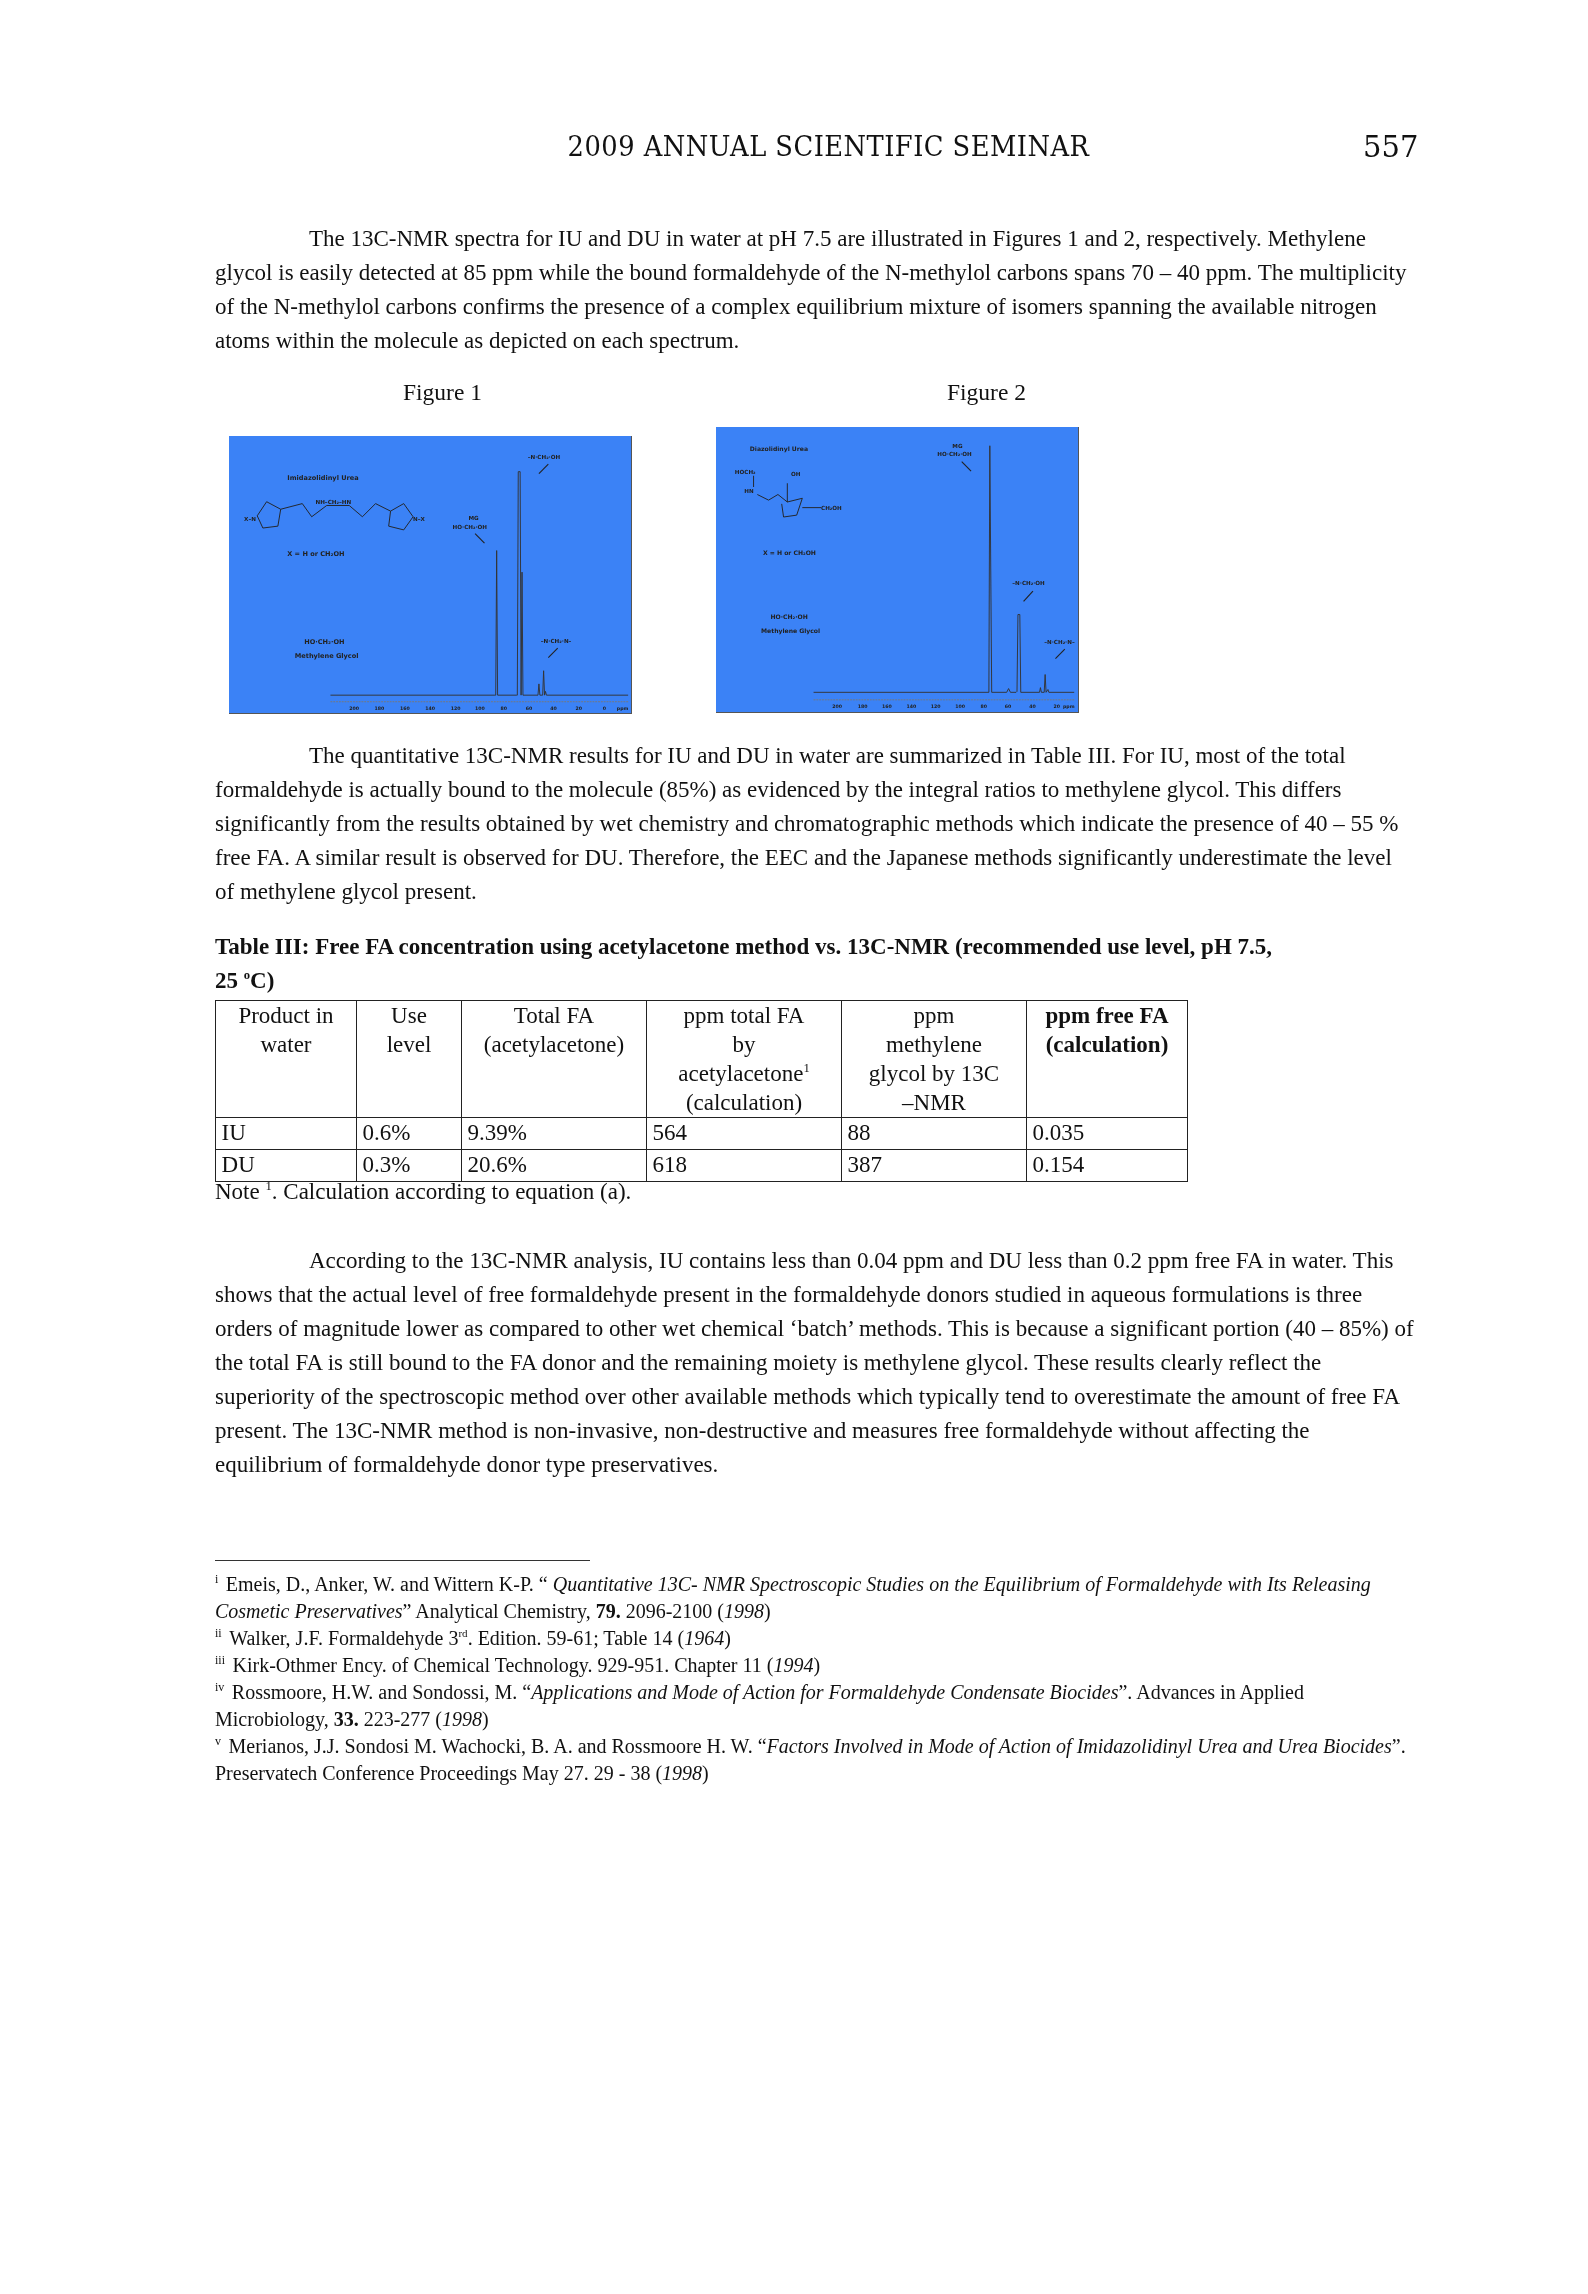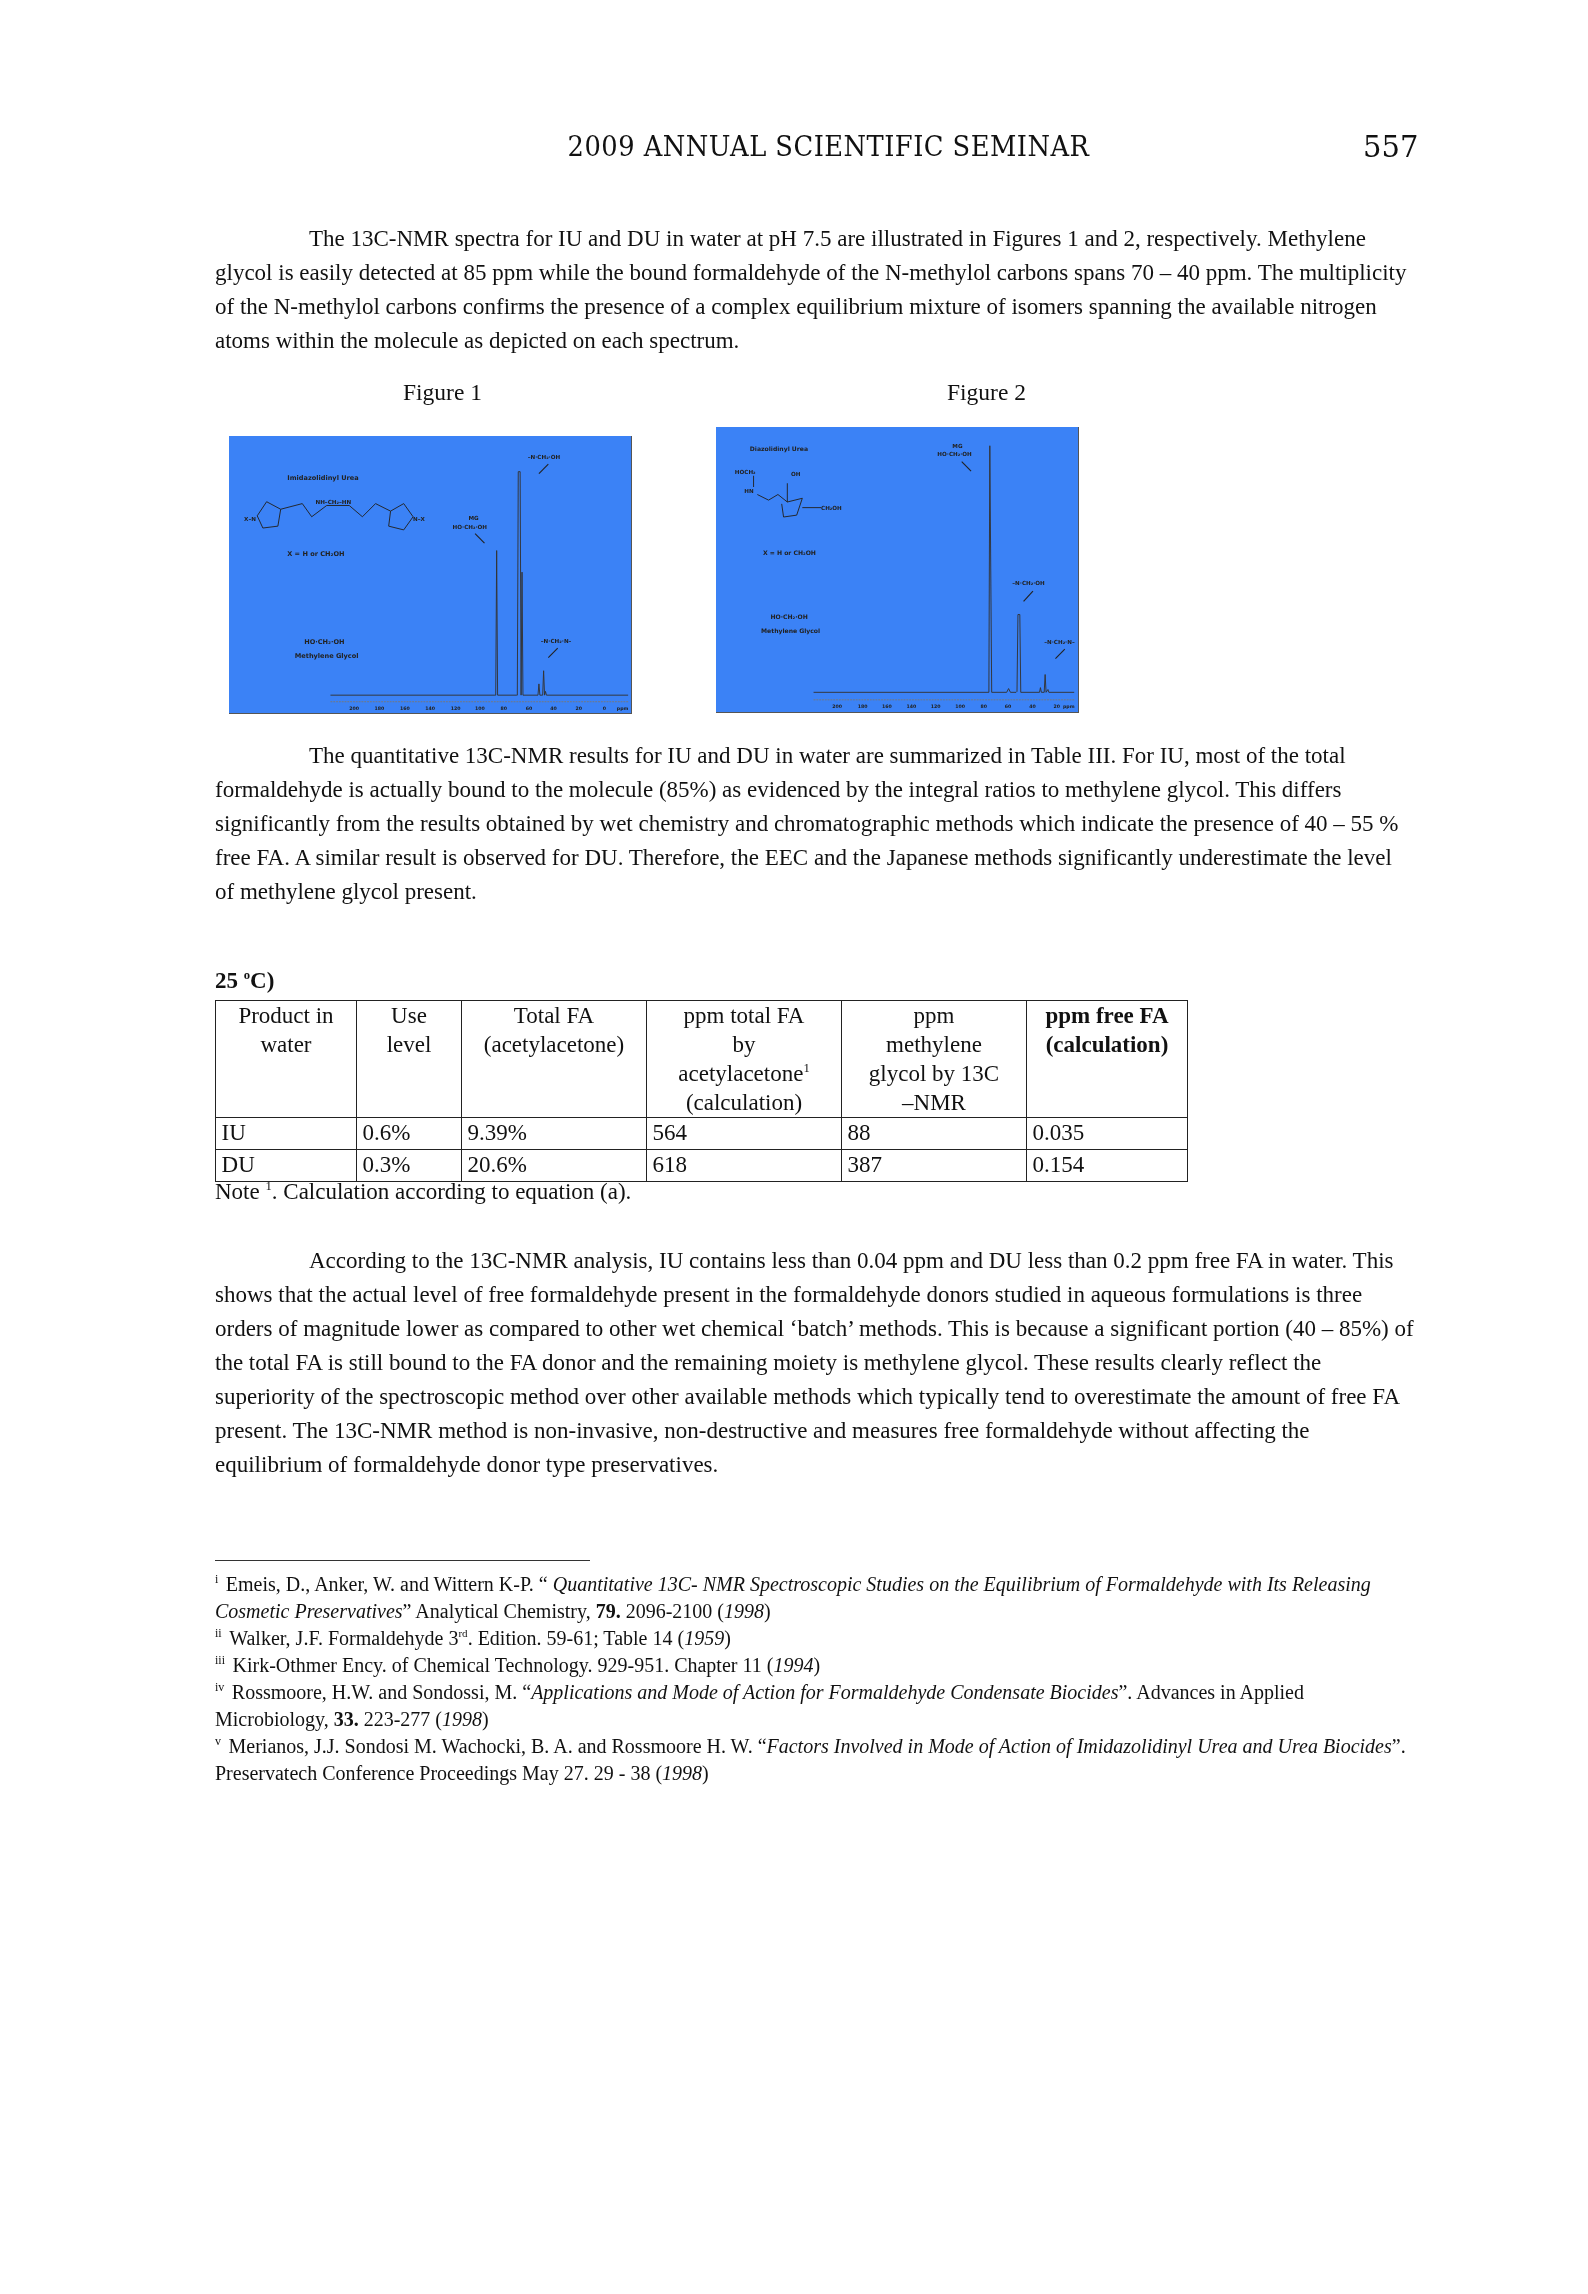--- a/index.html
+++ b/index.html
@@ -149,21 +149,21 @@
         <text x="360" y="300">20</text>
         <text x="388" y="300">0</text>
         <text x="370" y="300">ppm</text>
     </g>
   </svg>
 </div>
 
 <p class="para" style="top:739px;"><span class="indent"></span><span>The quantitative 13C-NMR results for IU and DU in water are summarized in Table III.  For IU, most of the total formaldehyde is actually bound to the molecule (85%) as evidenced by the integral ratios to methylene glycol.  This differs significantly from the results obtained by wet chemistry and chromatographic methods which indicate the presence of 40 – 55 % free FA.  A similar result is observed for DU.  Therefore, the EEC and the Japanese methods significantly underestimate the level of methylene glycol present.</span></p>
 
 <div class="table-caption" style="top:930px;">
-  <br>
+  <span>Table III: Free FA concentration using acetylacetone method vs. 13C-NMR (recommended use level, pH 7.5,</span><br>
   <span>25 </span><sup>o</sup><span>C)</span>
 </div>
 
 <table class="data">
   <thead>
     <tr>
       <th style="width:141px;"><span>Product in</span><br><span>water</span></th>
       <th style="width:105px;"><span>Use</span><br><span>level</span></th>
       <th style="width:185px;"><span>Total FA</span><br><span>(acetylacetone)</span></th>
       <th style="width:195px;"><span>ppm total FA</span><br><span>by</span><br><span>acetylacetone</span><sup>1</sup><br><span>(calculation)</span></th>
@@ -190,18 +190,18 @@
     </tr>
   </tbody>
 </table>
 <div class="table-note"><span>Note </span><sup>1</sup><span>. Calculation according to equation (a).</span></div>
 
 <p class="para" style="top:1244px;"><span class="indent"></span><span>According to the 13C-NMR analysis, IU contains less than 0.04 ppm and DU less than 0.2 ppm free FA in water. This shows that the actual level of free formaldehyde present in the formaldehyde donors studied in aqueous formulations is three orders of magnitude lower as compared to other wet chemical ‘batch’ methods. This is because a significant portion (40 – 85%) of the total FA is still bound to the FA donor and the remaining moiety is methylene glycol. These results clearly reflect the superiority of the spectroscopic method over other available methods which typically tend to overestimate the amount of free FA present.  The 13C-NMR method is non-invasive, non-destructive and measures free formaldehyde without affecting the equilibrium of formaldehyde donor type preservatives.</span></p>
 
 <div class="fn-rule"></div>
 <div class="footnotes" id="footnotes">
     <span class="fn"><span class="fn-mark">i</span><span>Emeis, D., Anker, W. and Wittern K-P. “ </span><span class="ital">Quantitative 13C- NMR Spectroscopic Studies on the Equilibrium of Formaldehyde with Its Releasing Cosmetic Preservatives</span><span>” Analytical Chemistry, </span><span class="bold">79.</span><span> 2096-2100 (</span><span class="ital">1998</span><span>)</span></span>
-    <span class="fn"><span class="fn-mark">ii</span><span>Walker, J.F. Formaldehyde 3</span><sup>rd</sup><span>. Edition. 59-61; Table 14 (</span><span class="ital">1959</span><span>)</span></span>
+    <span class="fn"><span class="fn-mark">ii</span><span>Walker, J.F. Formaldehyde 3</span><sup>rd</sup><span>. Edition. 59-61; Table 14 (</span><span class="ital">1964</span><span>)</span></span>
     <span class="fn"><span class="fn-mark">iii</span><span>Kirk-Othmer Ency. of Chemical Technology.  929-951. Chapter 11 (</span><span class="ital">1994</span><span>)</span></span>
     <span class="fn"><span class="fn-mark">iv</span><span>Rossmoore, H.W. and Sondossi, M. “</span><span class="ital">Applications and Mode of Action for Formaldehyde Condensate Biocides</span><span>”.  Advances in Applied Microbiology, </span><span class="bold">33.</span><span> 223-277 (</span><span class="ital">1998</span><span>)</span></span>
     <span class="fn"><span class="fn-mark">v</span><span>Merianos, J.J. Sondosi M. Wachocki, B. A. and Rossmoore  H. W.  “</span><span class="ital">Factors Involved in Mode of Action of Imidazolidinyl Urea and Urea Biocides</span><span>”.  Preservatech Conference Proceedings May 27.  29 - 38 (</span><span class="ital">1998</span><span>)</span></span>
   </div>
 
 
 </body></html>

